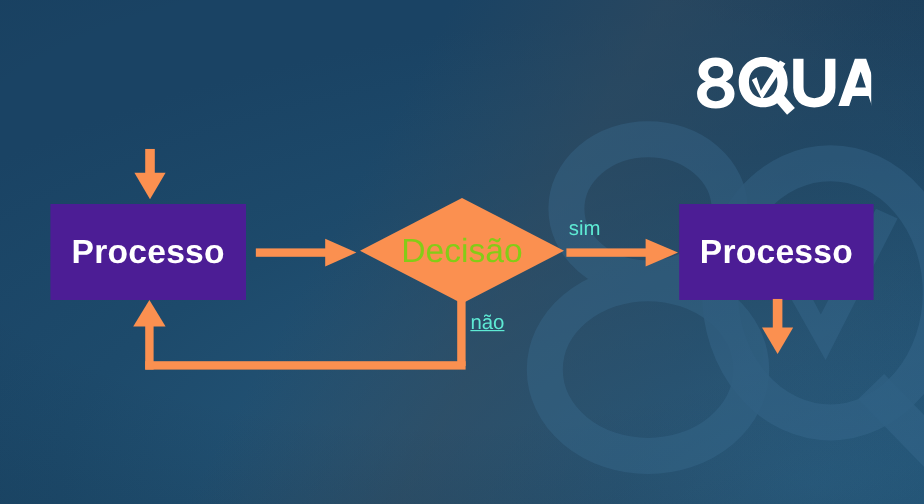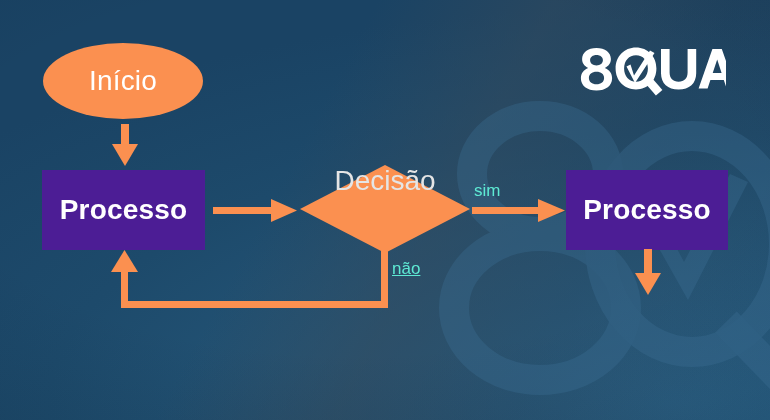--- a/index.html
+++ b/index.html
@@ -65,23 +65,23 @@
     font-weight: bold;
   }
   .diamond-wrap {
     position: absolute;
   }
   .diamond-wrap svg { display: block; }
   .diamond-label {
     position: absolute;
     inset: 0;
     display: flex;
-    align-items: flex-start;
+    align-items: center;
     justify-content: center;
-    color: #e5e5e5;
+    color: #84cc16;
     white-space: nowrap;
   }
 
   
   .conn {
     position: absolute;
   }
   .conn svg { display: block; }
 
   
@@ -159,23 +159,20 @@
     <svg width="150" height="52" viewBox="0 0 150 52" xmlns="http://www.w3.org/2000/svg">
       <g fill="#ffffff">
 
         <g transform="translate(78,0) scale(0.62,1.0)">
           <path d="M4 4 h13 v36 h24 v11 H4 Z" opacity="0"></path>
         </g>
       </g>
     </svg>
   </div>
 
-  <div class="node ellipse" style="left:43px; top:43px; width:160px; height:76px; font-size:28px;">
-    <span>Início</span>
-  </div>
 
   <div class="conn" style="left:110px; top:124px; width:30px; height:44px;">
     <svg width="30" height="44" viewBox="0 0 30 44" xmlns="http://www.w3.org/2000/svg">
       <rect x="11" y="0" width="8" height="22" fill="#fb9050"></rect>
       <path d="M2 20 L28 20 L15 42 Z" fill="#fb9050"></path>
     </svg>
   </div>
 
   <div class="node rect" style="left:42px; top:170px; width:163px; height:80px; font-size:28px;">
     <span>Processo</span>

